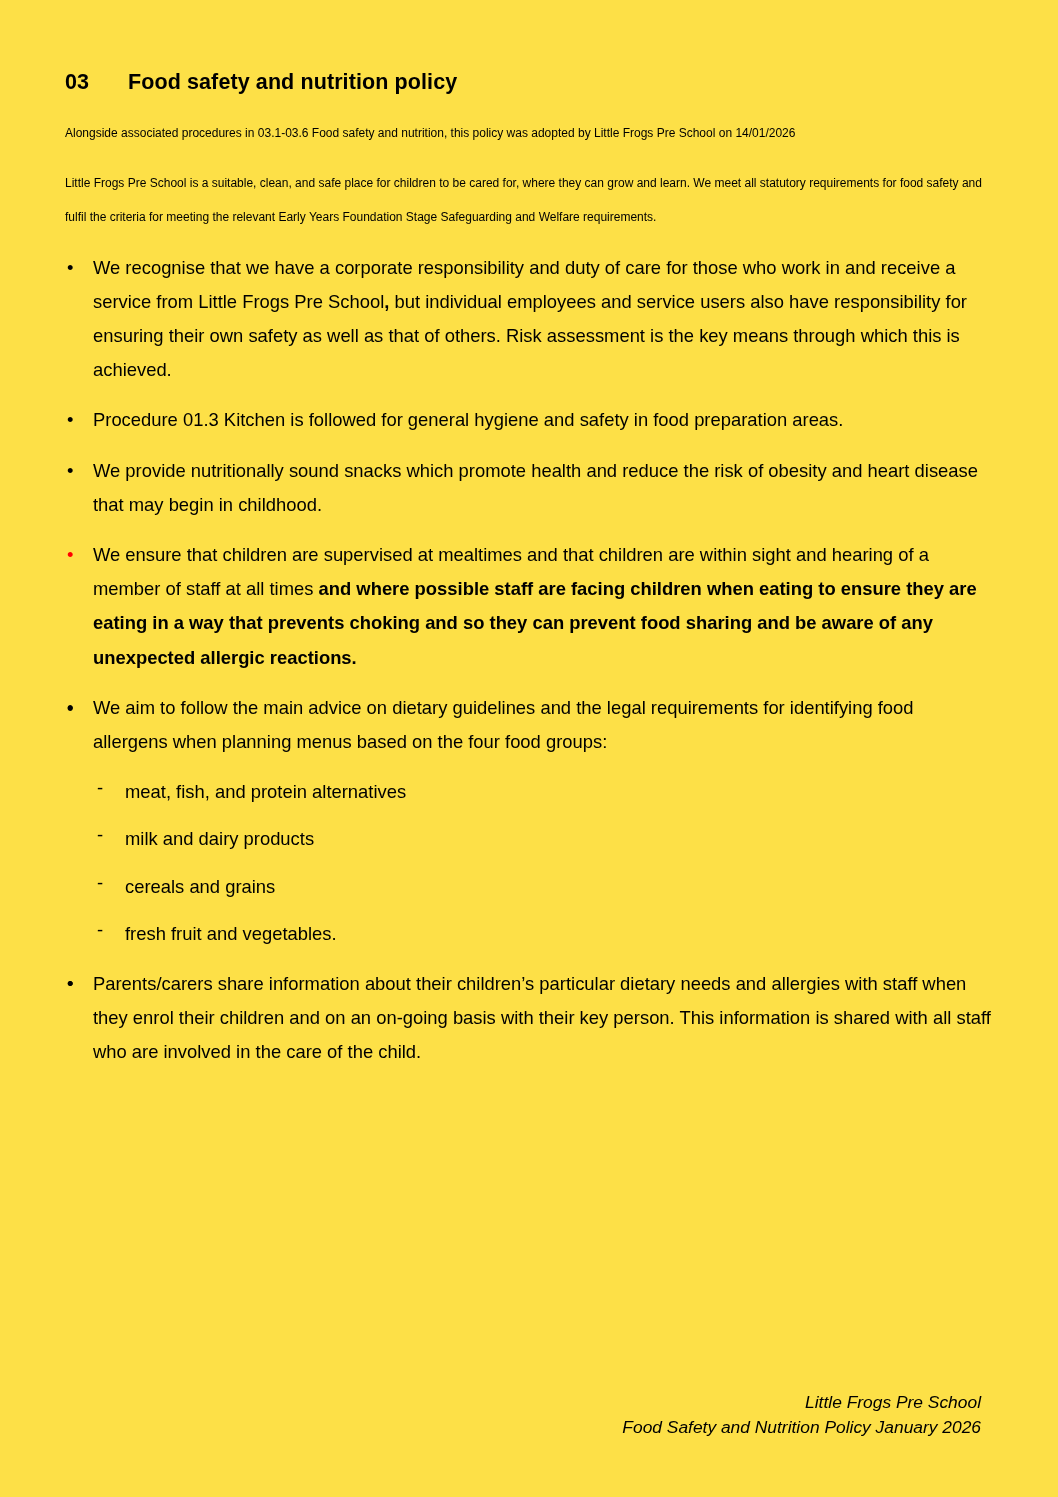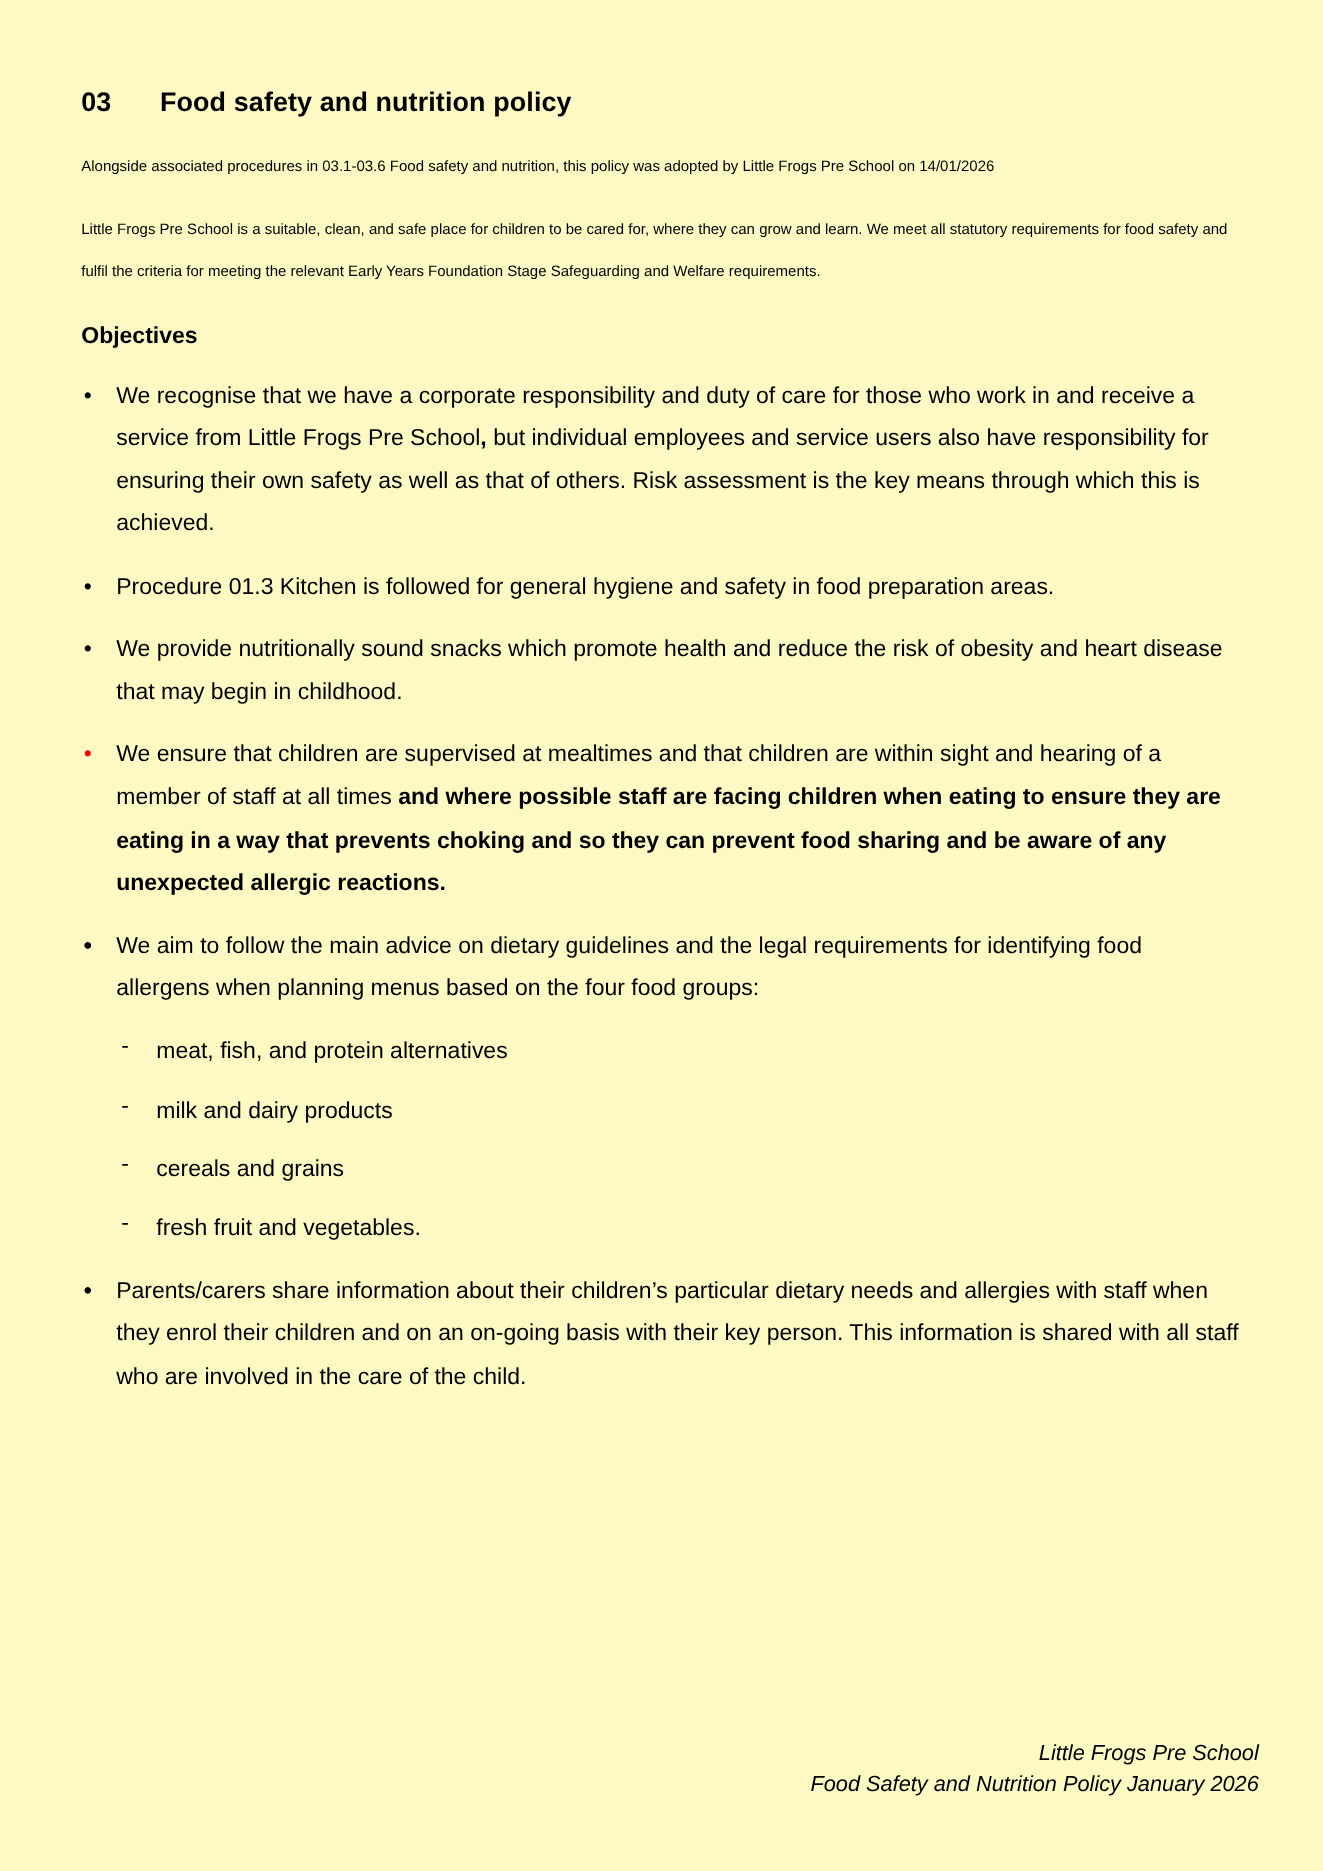--- a/index.html
+++ b/index.html
@@ -8,21 +8,21 @@
     background: #ffffff;
   }
   body {
     font-family: "Liberation Sans", sans-serif;
     color: #000000;
   }
   .page {
     position: relative;
     width: 1058px;
     height: 1497px;
-    background: #fef9c3;
+    background: #fde047;
     overflow: hidden;
     box-sizing: border-box;
   }
   .content {
     position: absolute;
     left: 65px;
     top: 68px;
     width: 928px;
   }
 
@@ -103,21 +103,21 @@
     position: absolute;
     left: 32px;
     top: -4px;
     font-size: 18.4px;
     line-height: 34.2px;
   }
 
   
   .footer {
     position: absolute;
-    right: 51px;
+    right: 77px;
     bottom: 58px;
     text-align: right;
     font-style: italic;
     font-size: 17.4px;
     line-height: 24.5px;
   }
   .footer div { white-space: nowrap; }
 </style>
 </head>
 <body>
@@ -126,21 +126,20 @@
   <div class="content">
 
     <h1 class="doc-title">
       <span class="num">03</span><span>Food safety and nutrition policy</span>
     </h1>
 
     <p class="para">Alongside associated procedures in 03.1-03.6 Food safety and nutrition, this policy was adopted by Little Frogs Pre School on 14/01/2026</p>
 
     <p class="para">Little Frogs Pre School is a suitable, clean, and safe place for children to be cared for, where they can grow and learn. We meet all statutory requirements for food safety and fulfil the criteria for meeting the relevant Early Years Foundation Stage Safeguarding and Welfare requirements.</p>
 
-    <h2 class="sec-head">Objectives</h2>
 
     <ul class="bullets">
 
       <li class="bullet">
         <span class="marker">•</span><span>We recognise that we have a corporate responsibility and duty of care for those who work in and receive a service from Little Frogs Pre School</span><b>,</b><span> but individual employees and service users also have responsibility for ensuring their own safety as well as that of others. Risk assessment is the key means through which this is achieved.</span>
       </li>
 
       <li class="bullet">
         <span class="marker">•</span><span>Procedure 01.3 Kitchen is followed for general hygiene and safety in food preparation areas.</span>
       </li>

